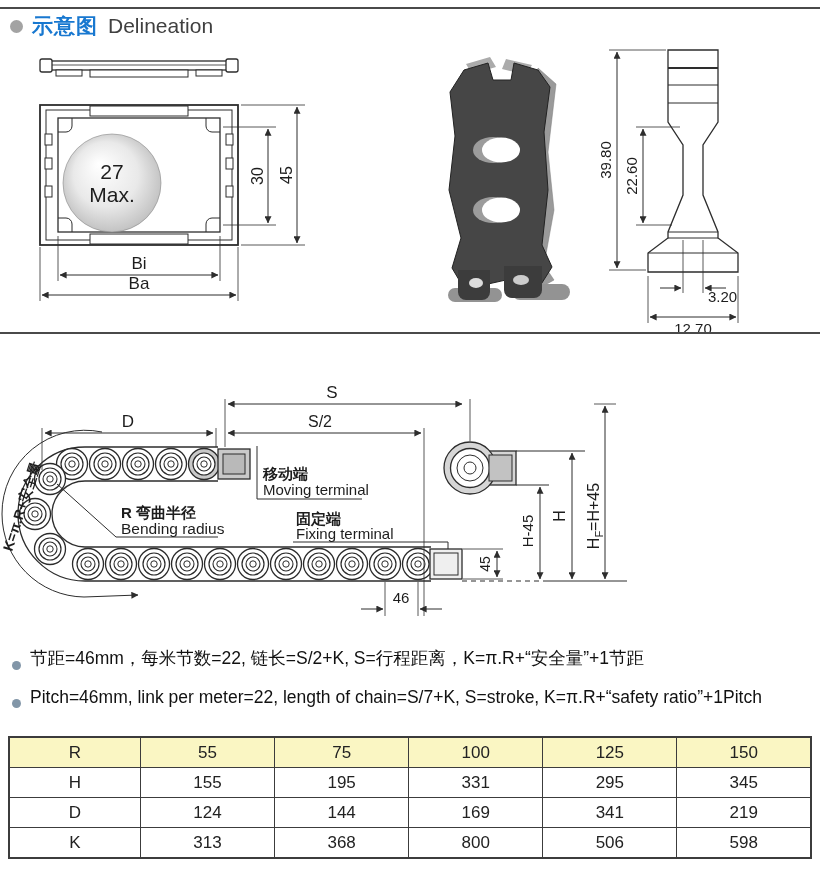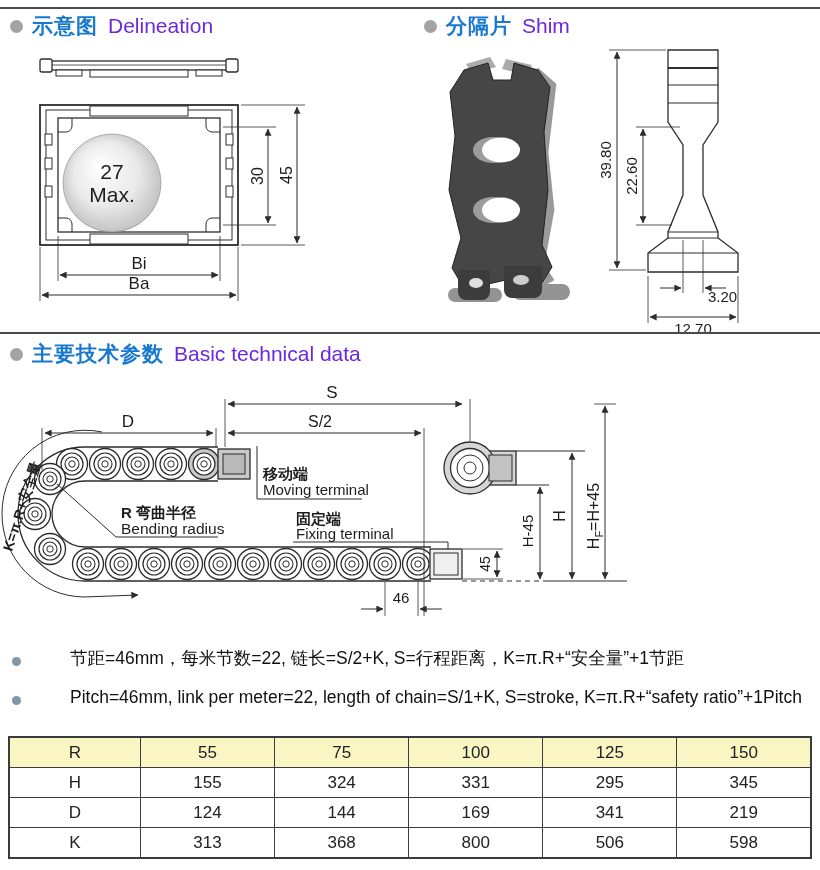--- a/index.html
+++ b/index.html
@@ -2,22 +2,22 @@
 <html><head>
 <meta charset="utf-8">
 <style>
   html,body{margin:0;padding:0;background:#fff;}
   .page{position:relative;width:820px;height:870px;background:#fff;overflow:hidden;
         font-family:"Liberation Sans","DejaVu Sans",sans-serif;color:#1d1d1d;padding-left:44px;}
   .rule{position:absolute;left:0;width:820px;height:2px;background:#4a4a4a;}
   .sec-head{position:absolute;display:flex;align-items:center;white-space:nowrap;}
   .sec-head .bullet{width:13px;height:13px;border-radius:50%;background:#a3a3a3;margin-right:9px;flex:0 0 auto;}
   .sec-head .zh{font-size:21px;font-weight:bold;color:#1878d0;letter-spacing:1px;}
-  .sec-head .en{font-size:21px;color:#6d28d9;margin-left:10px;}
-  .note{position:absolute;left:10px;display:flex;align-items:center;white-space:nowrap;gap:40px;}
+  .sec-head .en{font-size:21px;color:#404040;margin-left:10px;}
+  .note{position:absolute;left:10px;display:flex;align-items:flex-end;white-space:nowrap;}
   .note .nbullet{width:9px;height:9px;border-radius:50%;background:#8296a8;margin:6px 9px 0 2px;flex:0 0 auto;}
   .note .ntext{font-size:17.5px;color:#111;}
   svg{position:absolute;}
   svg text{fill:#1d1d1d;}
   .s08{stroke:#2d2d2d;stroke-width:0.8;}
   .s1{stroke:#2d2d2d;stroke-width:1;}
   .s13{stroke:#2d2d2d;stroke-width:1.3;}
   .s18{stroke:#2d2d2d;stroke-width:1.8;}
   .dash{stroke-dasharray:5,4;}
   table.data{position:absolute;left:8px;top:736px;width:804px;border-collapse:collapse;table-layout:fixed;}
@@ -32,25 +32,20 @@
 <div class="page">
 
   <div class="rule" style="top:7px"></div>
 
   <div class="sec-head" style="left:10px;top:12px">
     <span class="bullet"></span>
     <span class="zh">示意图</span>
     <span class="en">Delineation</span>
   </div>
 
-  <div class="sec-head" style="left:424px;top:12px">
-    <span class="bullet"></span>
-    <span class="zh">分隔片</span>
-    <span class="en">Shim</span>
-  </div>
 
   <svg style="left:20px;top:50px" width="300" height="266" viewBox="0 0 300 266">
     <defs>
       <marker id="arrA" viewBox="0 0 10 10" refX="9.5" refY="5" markerWidth="7" markerHeight="7" orient="auto-start-reverse">
         <path d="M0,0 L10,5 L0,10 z" fill="#2d2d2d"></path>
       </marker>
       <radialGradient id="gradA" cx="0.5" cy="0.5" r="0.6" fx="0.36" fy="0.3">
         <stop offset="0" stop-color="#ffffff"></stop>
           <stop offset="0.55" stop-color="#e9e9e9"></stop>
         <stop offset="0.85" stop-color="#c6c6c6"></stop>
@@ -159,25 +154,20 @@
       <text x="288" y="262" text-anchor="start" font-size="15">3.20</text>
       <line x1="228" y1="236" x2="228" y2="283" class="s08"></line>
       <line x1="318" y1="236" x2="318" y2="283" class="s08"></line>
       <line x1="230" y1="277" x2="316" y2="277" class="s1" marker-start="url(#arrB)" marker-end="url(#arrB)"></line>
       <text x="273" y="294" text-anchor="middle" font-size="15">12.70</text>
     </g>
   </svg>
 
   <div class="rule" style="top:332px"></div>
 
-  <div class="sec-head" style="left:10px;top:340px">
-    <span class="bullet"></span>
-    <span class="zh">主要技术参数</span>
-    <span class="en">Basic technical data</span>
-  </div>
 
   <svg style="left:0;top:366px" width="820" height="278" viewBox="0 0 820 278">
     <defs>
       <marker id="arrC" viewBox="0 0 10 10" refX="9.5" refY="5" markerWidth="7" markerHeight="7" orient="auto-start-reverse">
         <path d="M0,0 L10,5 L0,10 z" fill="#2d2d2d"></path>
       </marker>
       <g id="lnkW">
         <circle r="15.5" fill="#fff" stroke="#2b2b2b" stroke-width="1.3"></circle>
         <circle r="11" fill="none" stroke="#2b2b2b" stroke-width="1.2"></circle>
         <circle r="7" fill="none" stroke="#2b2b2b" stroke-width="1.1"></circle>
@@ -295,37 +285,37 @@
       <line x1="547" y1="215" x2="627" y2="215" class="s1"></line>
     </g>
   </svg>
 
   <div class="note" style="top:646px">
     <span class="nbullet"></span>
     <span class="ntext">节距=46mm，每米节数=22, 链长=S/2+K, S=行程距离，K=π.R+“安全量”+1节距</span>
   </div>
   <div class="note" style="top:687px">
     <span class="nbullet"></span>
-    <span class="ntext">Pitch=46mm, link per meter=22, length of chain=S/1+K, S=stroke, K=π.R+“safety ratio”+1Pitch</span>
+    <span class="ntext">Pitch=46mm, link per meter=22, length of chain=S/7+K, S=stroke, K=π.R+“safety ratio”+1Pitch</span>
   </div>
 
   <table class="data">
     <tbody>
         <tr class="hdr">
       <td class="lab">R</td>
       <td>55</td>
       <td>75</td>
       <td>100</td>
       <td>125</td>
       <td>150</td>
     </tr>
     <tr>
       <td class="lab">H</td>
       <td>155</td>
-      <td>324</td>
+      <td>195</td>
       <td>331</td>
       <td>295</td>
       <td>345</td>
     </tr>
     <tr>
       <td class="lab">D</td>
       <td>124</td>
       <td>144</td>
       <td>169</td>
       <td>341</td>

